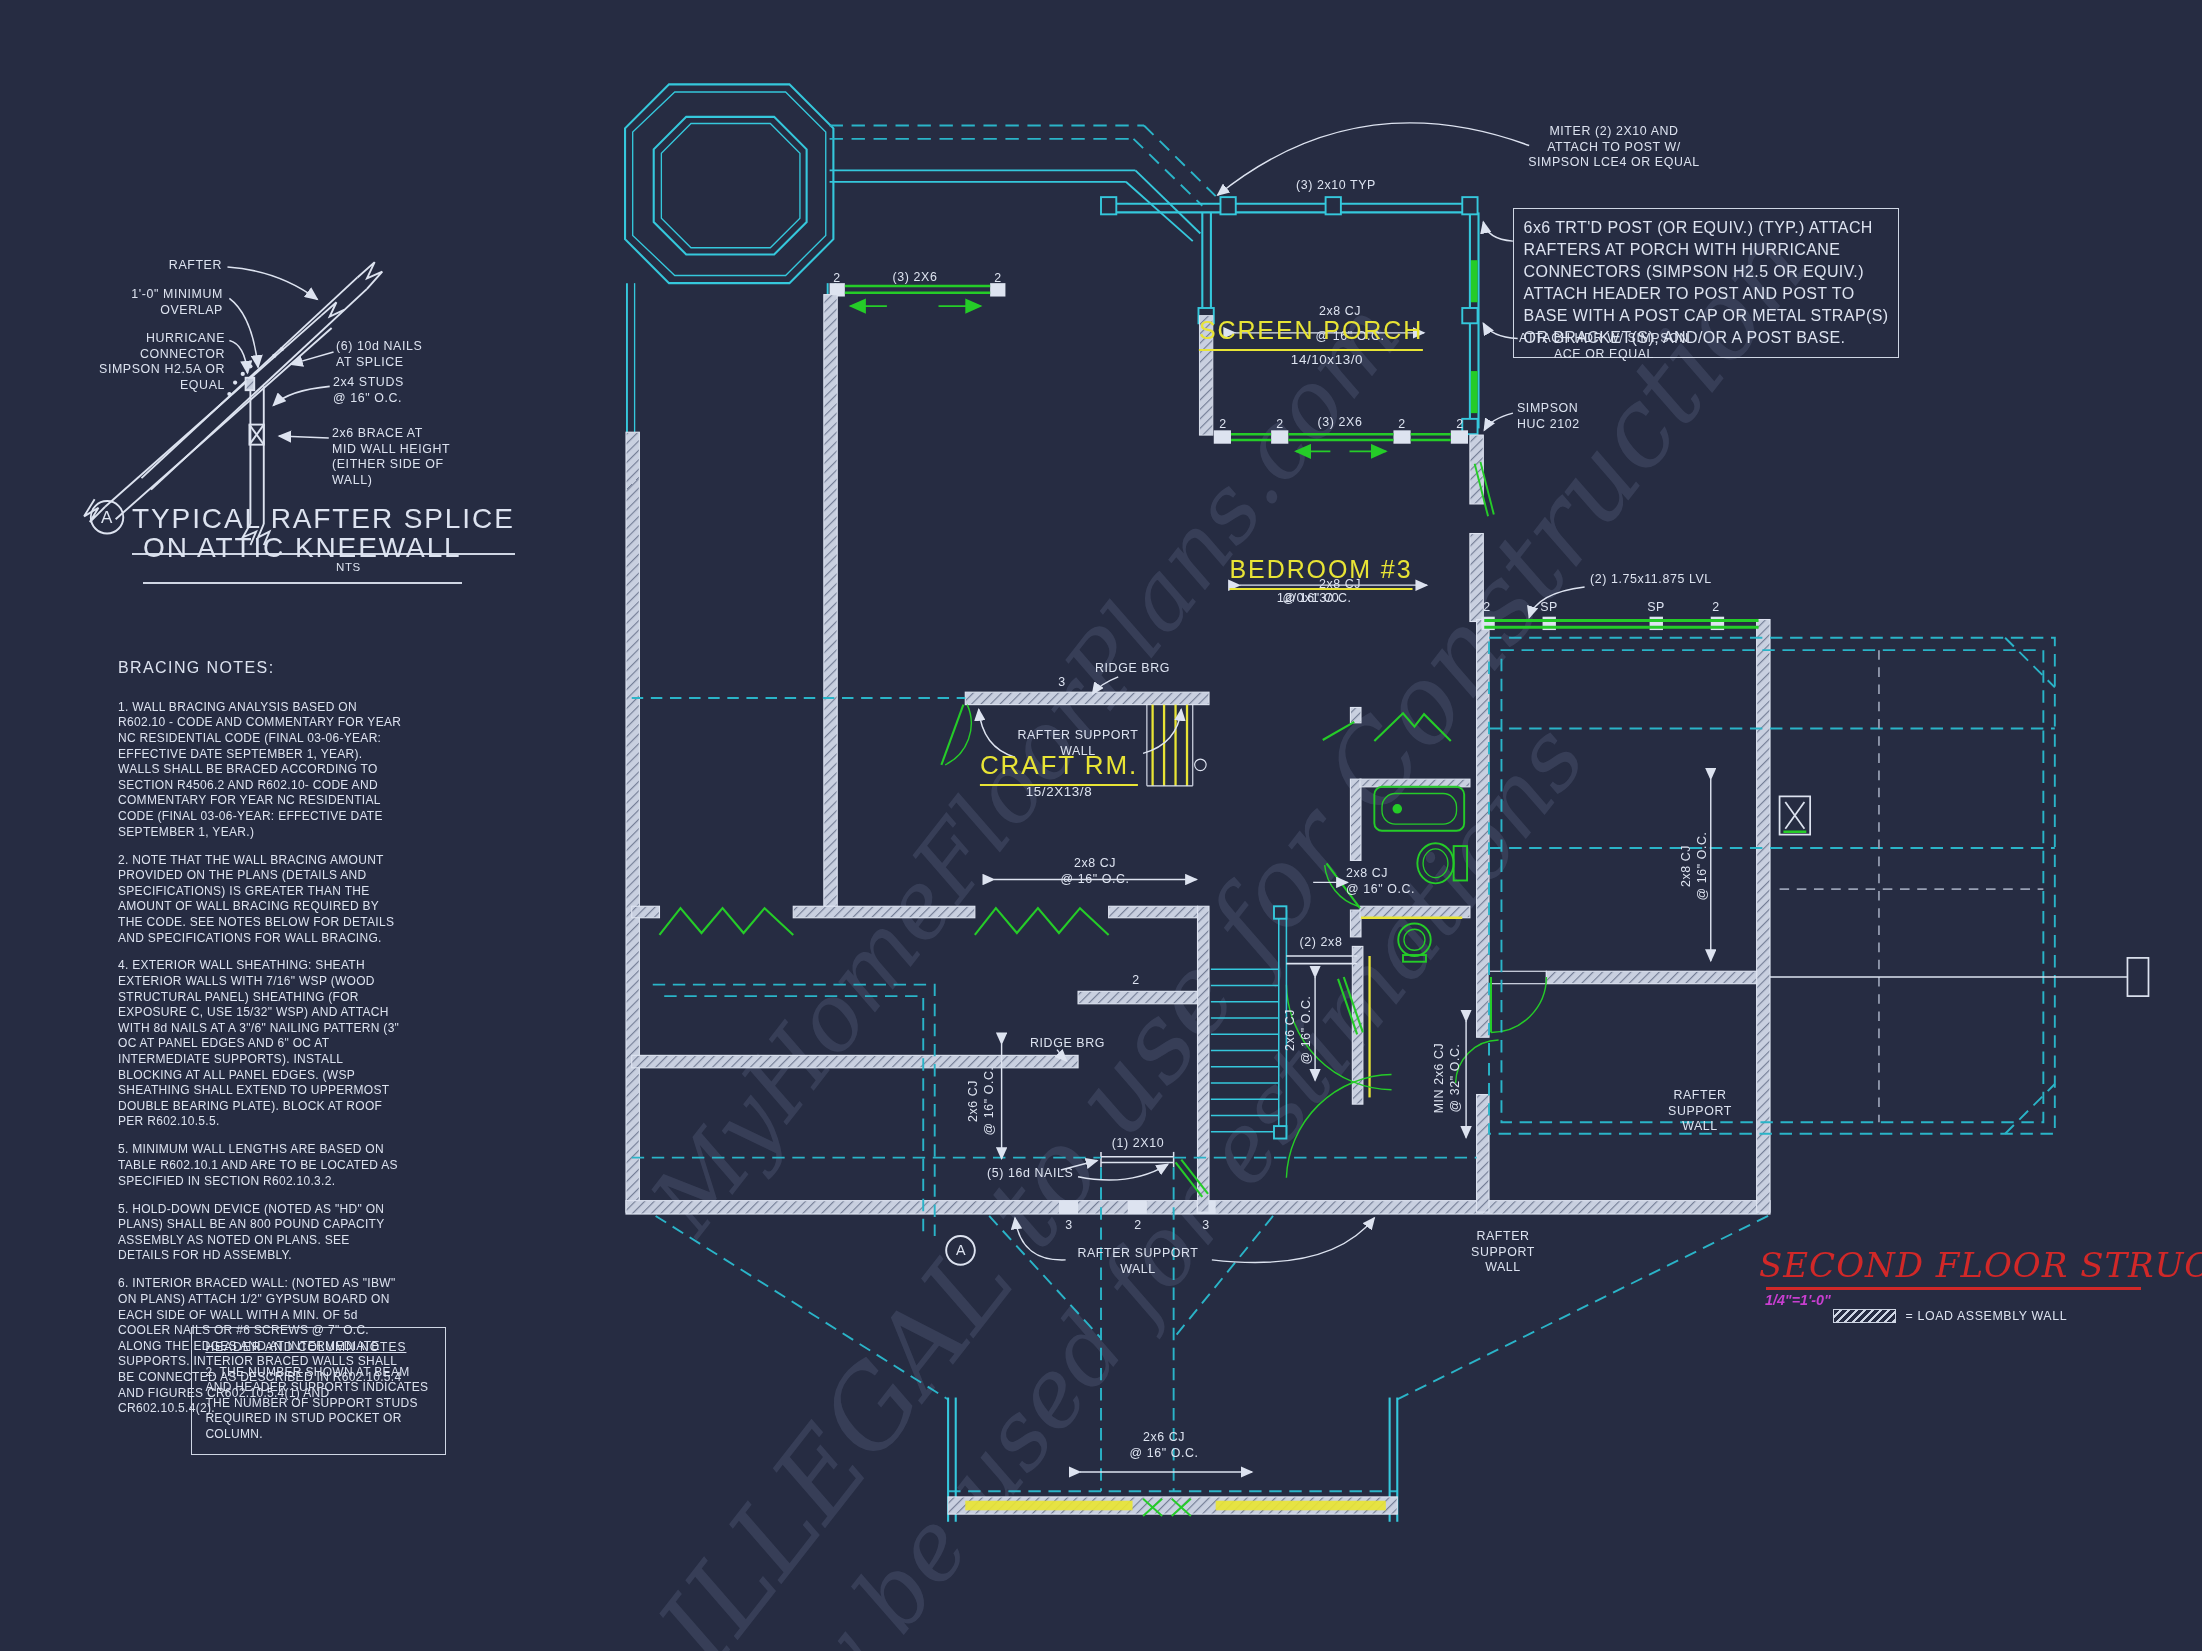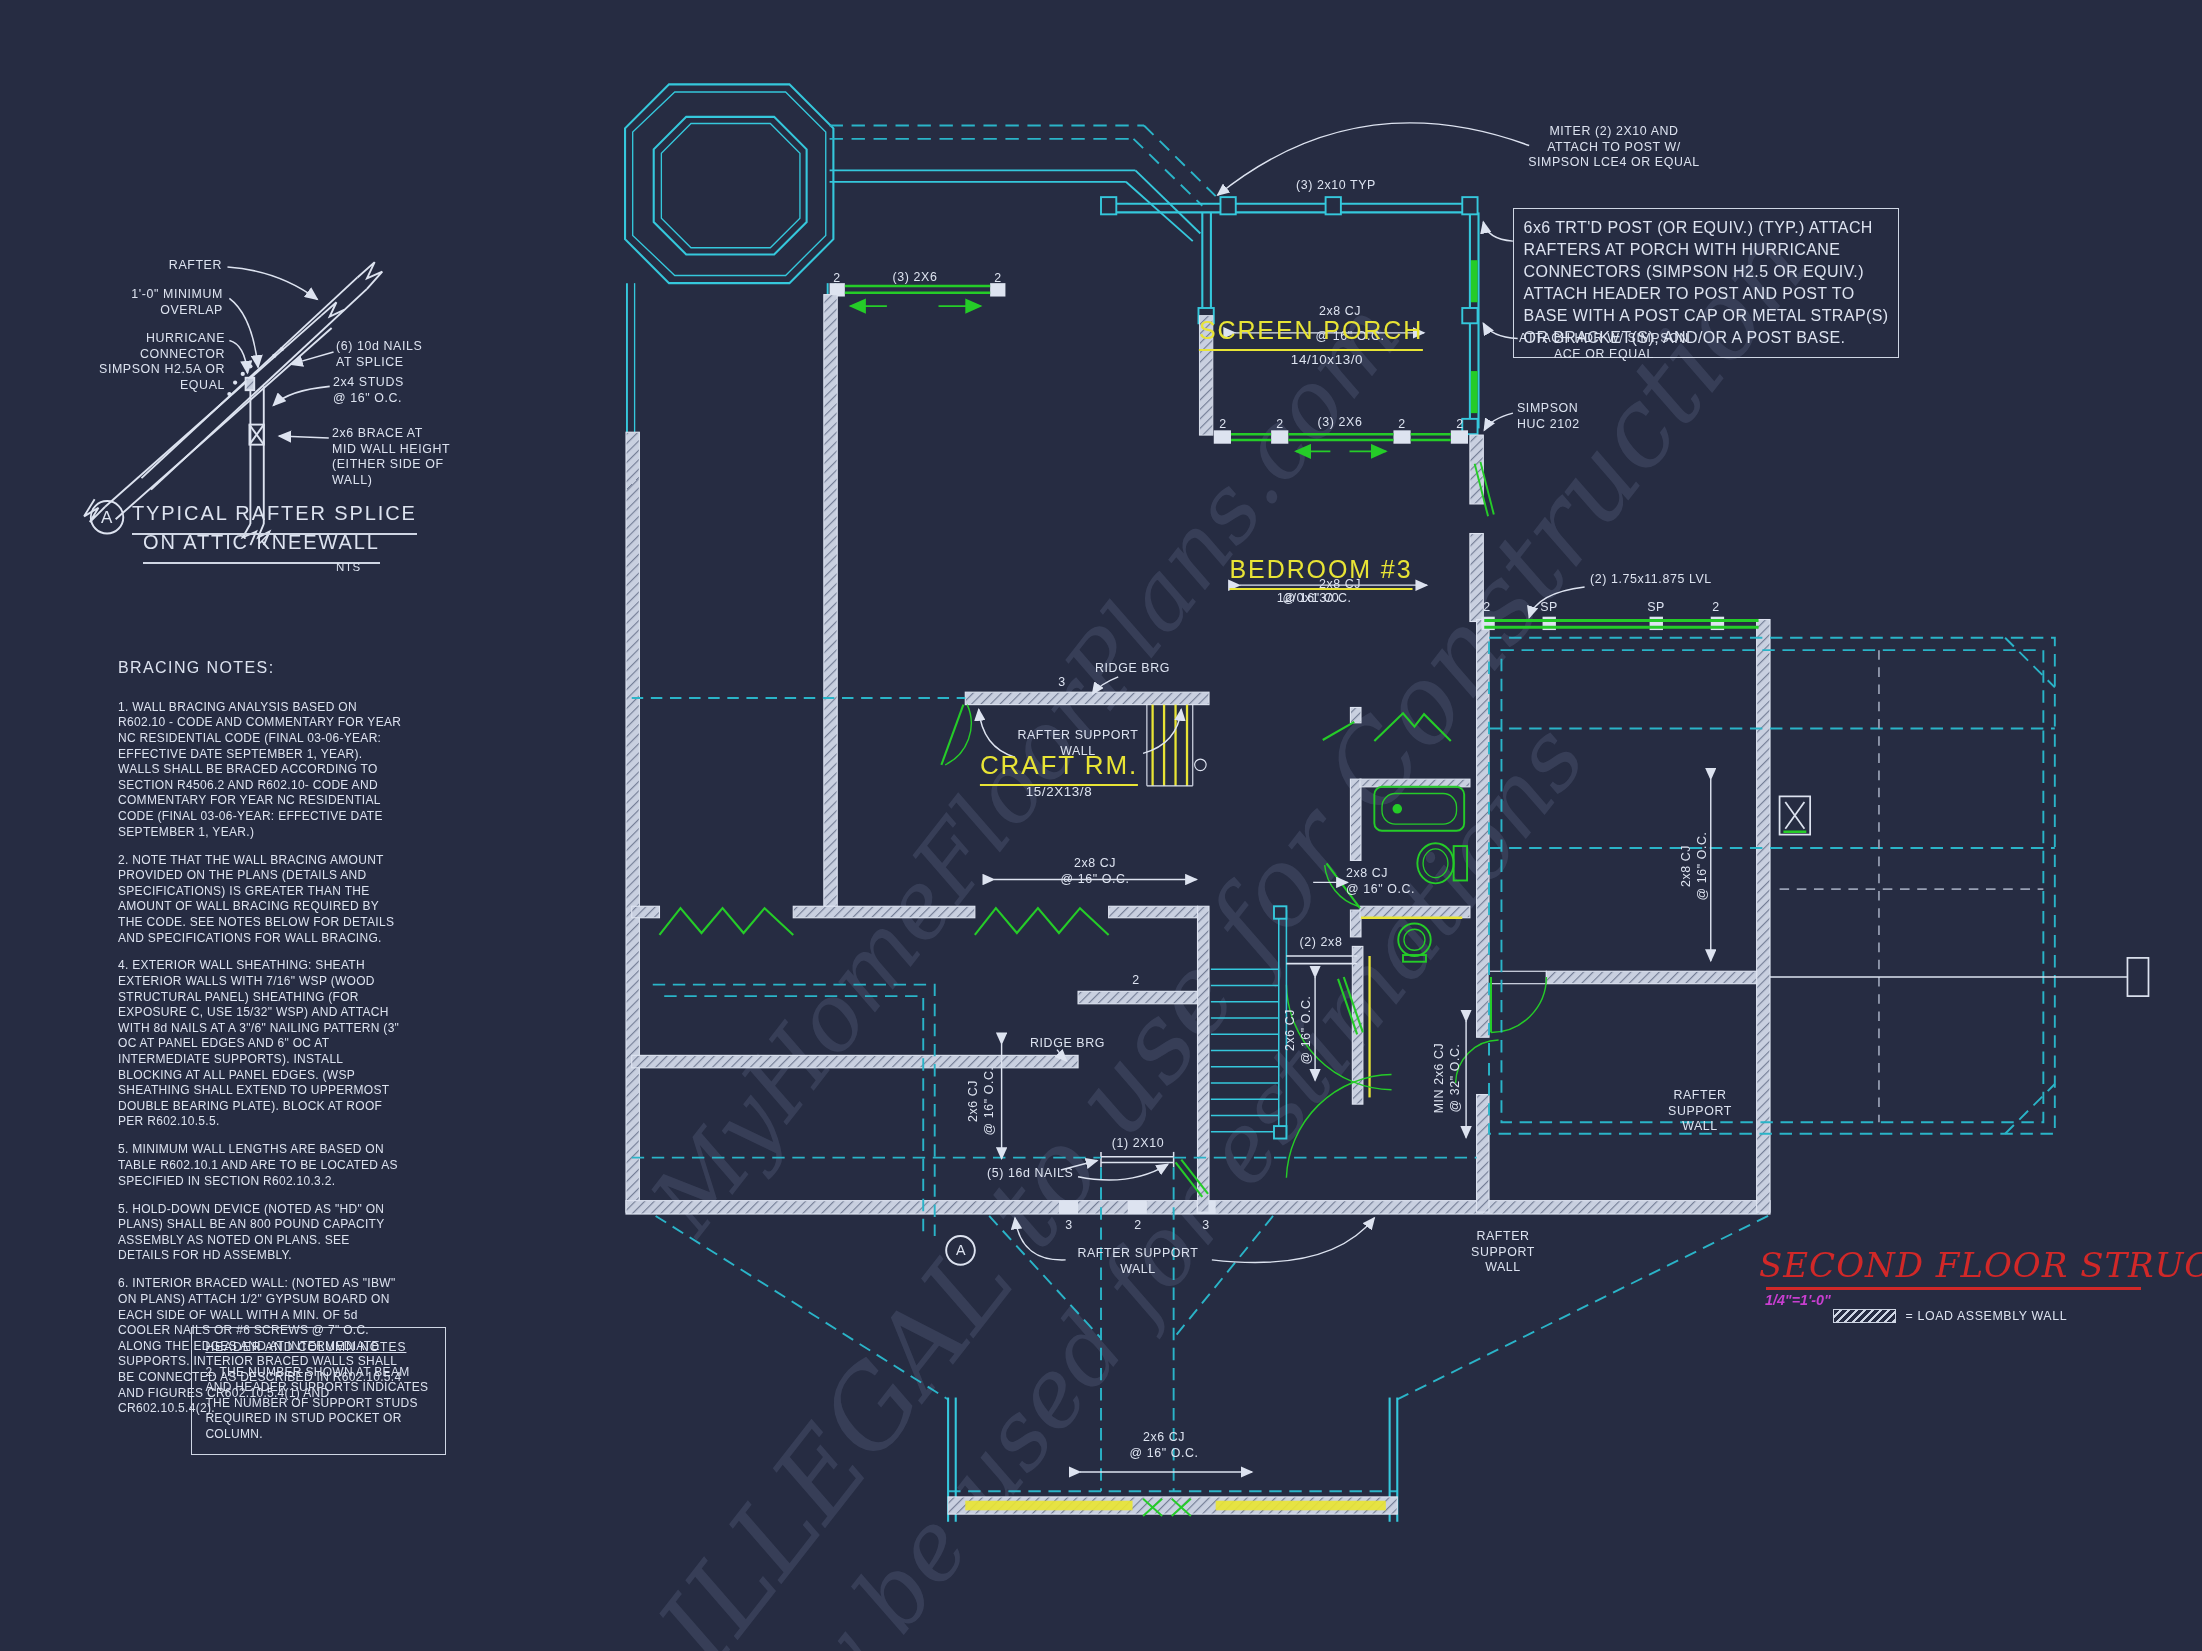--- a/index.html
+++ b/index.html
@@ -16,21 +16,21 @@
   .big{font-size:26px;}
   .notes{position:absolute;font-size:12px;line-height:1.3;letter-spacing:0.3px;z-index:5;}
   .notes .ttl{font-size:16px;letter-spacing:1.4px;margin-bottom:21px;}
   .notes p{margin:0 0 12.4px 0;}
   .nbox{border:1.9px solid #cfd6e4;padding:11.5px 13.4px;}
   .nbox .ttl{font-size:12px;text-decoration:underline;margin-bottom:9.6px;letter-spacing:1px;}
   .cbox{position:absolute;border:1.9px solid #cfd6e4;padding:7.6px 9.6px;font-size:16px;
         line-height:1.38;letter-spacing:0.4px;white-space:pre-line;z-index:5;}
   .wm{position:absolute;font-family:"DejaVu Serif",serif;font-style:italic;
       color:rgba(160,175,222,0.14);white-space:nowrap;z-index:2;}
-  .dttl{font-size:20px;letter-spacing:1.9px;border-bottom:2.9px solid #cfd6e4;padding-bottom:7px;
+  .dttl{font-size:28px;letter-spacing:1.9px;border-bottom:2.9px solid #cfd6e4;padding-bottom:17px;
         white-space:nowrap;}
   #ftitle{position:absolute;font-family:"DejaVu Serif",serif;font-style:italic;font-size:34px;
           color:#d12828;letter-spacing:1px;width:382px;text-align:right;z-index:6;white-space:nowrap;}
   #fscale{position:absolute;color:#c83fd0;font-size:14.3px;font-weight:bold;font-style:italic;z-index:6;}
   .legendbox{display:inline-block;width:61px;height:11.5px;border:1.4px solid #cfd6e4;vertical-align:middle;
      background:repeating-linear-gradient(135deg,rgba(0,0,0,0) 0 3.8px,#cfd6e4 3.8px 5.7px);}
   .lgtxt{display:inline-block;margin-left:9.6px;font-size:12.4px;vertical-align:middle;letter-spacing:0.6px;}
 </style>
 </head>
 <body>

